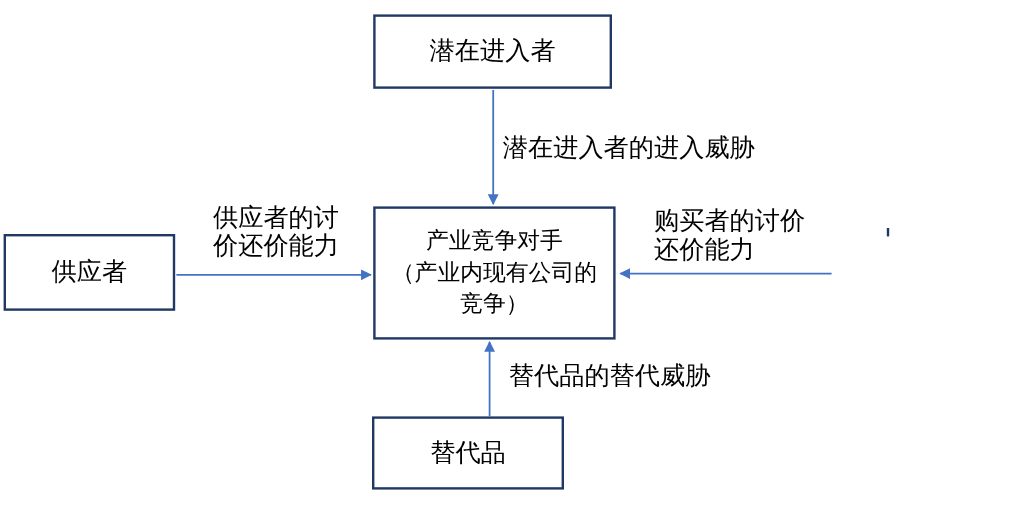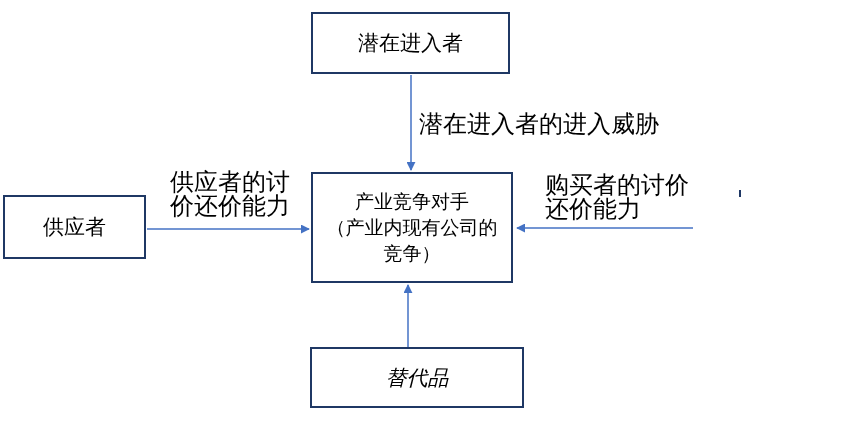--- a/index.html
+++ b/index.html
@@ -36,29 +36,29 @@
     font-size: 21px;
     line-height: 26px;
   }
   .box.center .label {
     font-size: 19px;
     line-height: 26px;
   }
   .arrow-label {
     position: absolute;
     color: var(--text);
-    font-size: 24px;
+    font-size: 21px;
     line-height: 24px;
     white-space: pre-line;
   }
   #box-potential-entrants { left: 311px; top: 12px;  width: 199px; height: 62px; }
   #box-industry-rivals    { left: 311px; top: 172px; width: 202px; height: 111px; }
   #box-suppliers          { left: 3px;   top: 195px; width: 143px; height: 64px; }
   #box-buyers             { left: 693px; top: 196px; width: 155px; height: 62px; }
-  #box-substitutes        { left: 310px; top: 347px; width: 214px; height: 61px; font-style: italic; }
+  #box-substitutes        { left: 310px; top: 347px; width: 160px; height: 61px; }
 
   #label-entry-threat      { left: 419px; top: 112px; }
   #label-supplier-power    { left: 166px; top: 170px; width: 128px; text-align: center; }
   #label-buyer-power       { left: 545px; top: 173px; width: 150px; text-align: left; }
   #label-substitute-threat { left: 424px; top: 302px; }
 
   svg.connectors {
     position: absolute;
     left: 0; top: 0;
     width: 853px; height: 426px;
@@ -123,14 +123,15 @@
   </div>
 
   <div class="arrow-label" id="label-entry-threat">潜在进入者的进入威胁</div>
 
   <div class="arrow-label" id="label-supplier-power">供应者的讨
 价还价能力</div>
 
   <div class="arrow-label" id="label-buyer-power">购买者的讨价
 还价能力</div>
 
+  <div class="arrow-label" id="label-substitute-threat">替代品的替代威胁</div>
 
 </div>
 
 </body></html>

